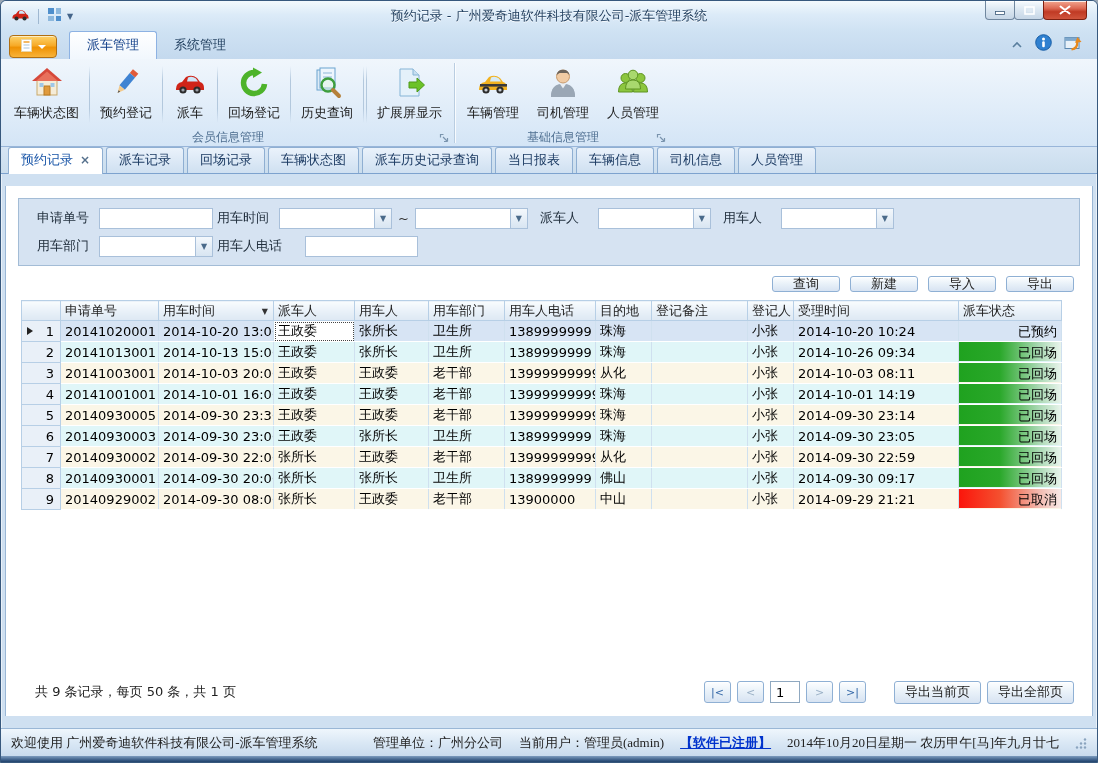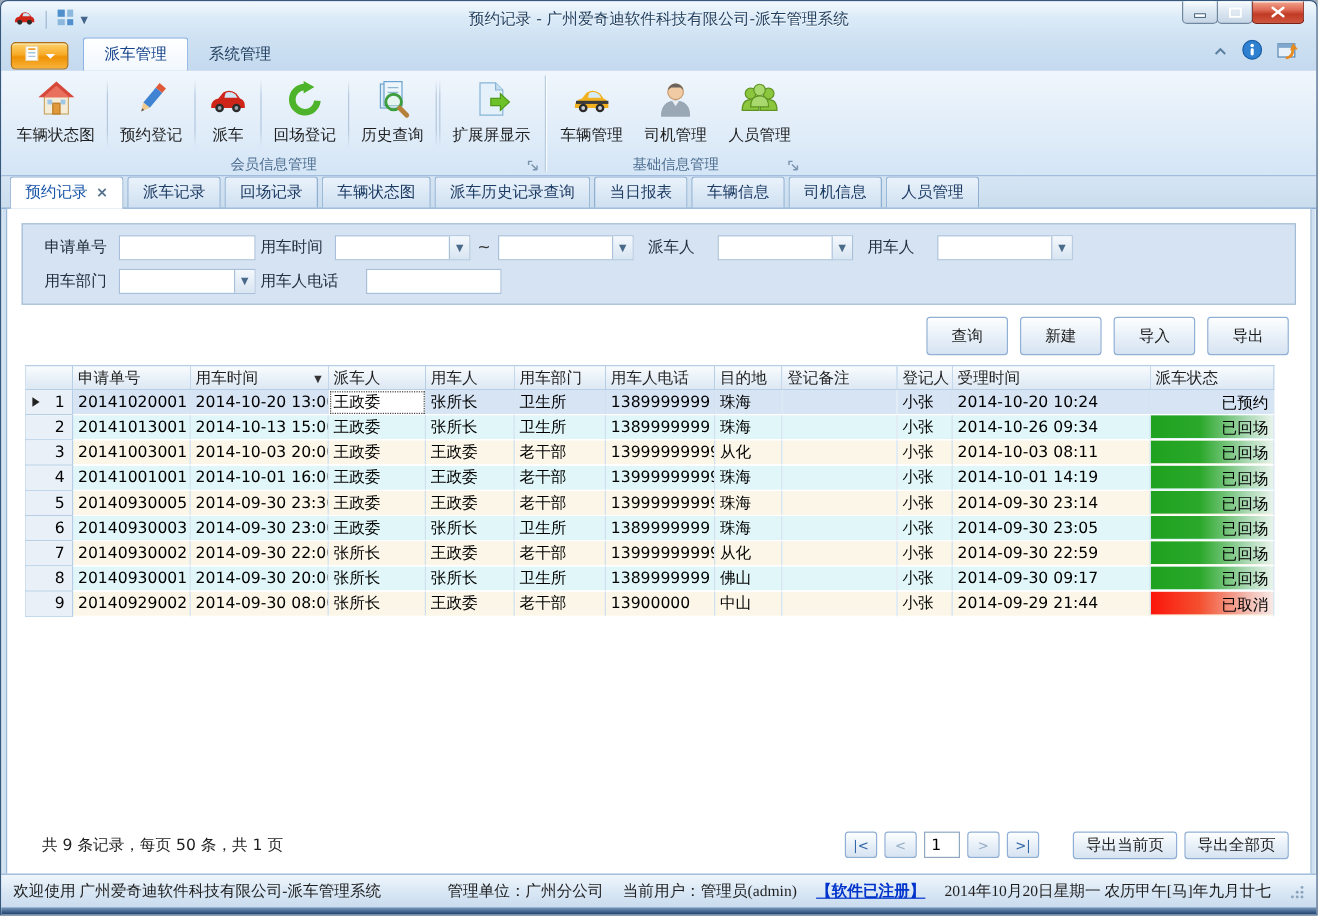--- a/index.html
+++ b/index.html
@@ -56,37 +56,37 @@
   
   .doc-strip { height:27px; flex:0 0 27px; display:flex; align-items:flex-end; padding:0 7px;
     background:linear-gradient(#d6e5f4,#cadded); border-bottom:1px solid #7da2ce; }
   .dtab { display:flex; align-items:center; gap:7px; margin-right:3px; padding:3px 12px 4px;
     border:1px solid #8fafd2; border-bottom:none; border-radius:3px 3px 0 0;
     background:linear-gradient(#eaf2fb,#cfe0f1); color:#1c3b63; white-space:nowrap; cursor:default; }
   .dtab.active { background:#fff; color:#1a56a8; position:relative; top:1px; padding-bottom:5px; }
   .dtab .close { color:#55708c; font-weight:bold; font-size:12px; line-height:1; }
 
   
-  .content { flex:1; min-height:0; margin:0 4px; background:#fff;
+  .content { flex:1; min-height:0; margin:12px 4px; background:#fff;
     border-left:1px solid #9ab7d6; border-right:1px solid #9ab7d6; display:flex; flex-direction:column; }
 
   .filter-panel { margin:12px 12px 0; border:1px solid #a3bcd6; background:#d6e3f2;
     padding:8px 8px 8px 18px; display:flex; flex-direction:column; gap:6px; }
   .f-row { display:flex; align-items:center; height:22px; }
   .f-label { white-space:nowrap; color:#22303e; }
   .lw62 { width:62px; } .lw58 { width:58px; margin-left:12px; } .lw88 { width:88px; }
   .f-input { width:114px; height:21px; border:1px solid #a9c0da; background:#fff; font:inherit; padding:0 3px; }
   .f-combo { width:113px; height:21px; border:1px solid #a9c0da; background:#fff; display:flex; }
   .f-combo .val { flex:1; }
   .f-combo .dd { width:17px; display:flex; align-items:center; justify-content:center; border-left:1px solid #a9c0da;
     background:linear-gradient(#f4f8fc,#d8e5f2); color:#4a6a8a; font-size:8px; }
   .f-tilde { margin:0 6px; color:#333; }
 
   .action-row { display:flex; justify-content:flex-end; gap:10px; margin:10px 18px 0 12px; }
-  .btn { min-width:68px; height:32px; padding:0 10px; display:flex; align-items:center; justify-content:center;
+  .btn { min-width:68px; height:16px; padding:0 10px; display:flex; align-items:center; justify-content:center;
     border:1px solid #8fb0d4; border-radius:3px; color:#1e1e1e; cursor:default;
     background:linear-gradient(#fdfeff,#eaf2f9 45%,#d7e3f2); box-shadow: inset 0 1px 0 #fff; }
 
   .grid-wrap { margin:8px 12px 0 15px; flex:1; min-height:0; overflow:hidden; }
   table.grid { border-collapse:collapse; table-layout:fixed; width:1040px; }
   .grid th { height:20px; font-weight:normal; text-align:left; padding:0 4px; position:relative;
     background:linear-gradient(#f9fcfe,#e8f0f8 55%,#dde8f3); border:1px solid #b7cfe6; white-space:nowrap; overflow:hidden; }
   .grid td { height:21px; padding:0 4px; border-right:1px solid #cfe0ef; border-bottom:1px solid rgba(255,255,255,.9);
     white-space:nowrap; overflow:hidden; color:#000; }
   tr.cream td { background:#fbf6e7; }
@@ -591,21 +591,21 @@
               <td class="ind">9</td>
               <td>20140929002</td>
               <td>2014-09-30 08:00</td>
               <td>张所长</td>
               <td>王政委</td>
               <td>老干部</td>
               <td>13900000</td>
               <td>中山</td>
               <td></td>
               <td>小张</td>
-              <td>2014-09-29 21:44</td>
+              <td>2014-09-29 21:21</td>
               <td class="status">
                 <div class="sbar" style="background: linear-gradient(90deg, rgb(251, 21, 11) 0%, rgb(244, 80, 47) 40%, rgb(242, 184, 174) 78%, rgb(248, 233, 230) 100%);"></div>
                 <span class="stext">已取消</span>
               </td>
             </tr>
           </tbody>
       </table>
     </div>
 
     <div class="grid-footer">

